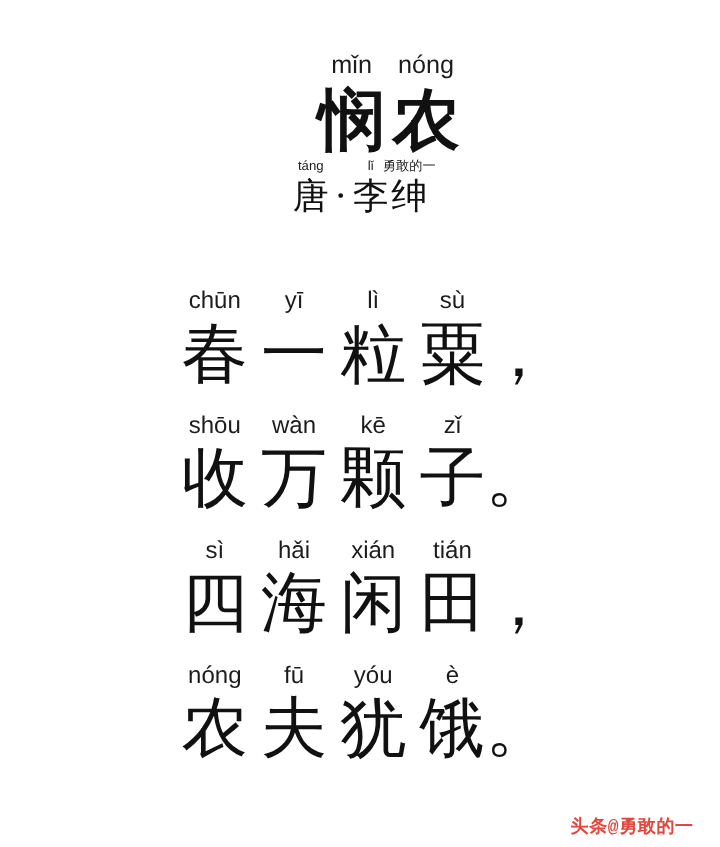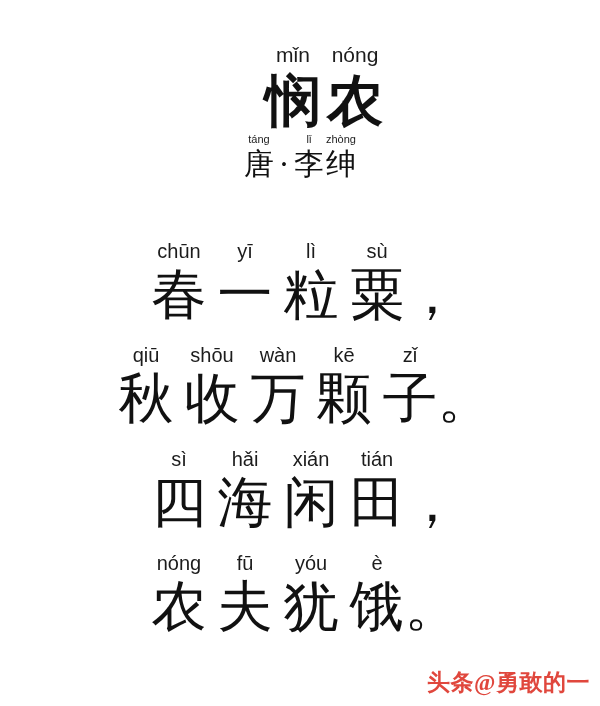--- a/index.html
+++ b/index.html
@@ -53,25 +53,25 @@
   .poem-line .cell.punct { width: 44px; }
   .poem-line .py {
     font-size: 20px; height: 28px;
     display: flex; align-items: flex-end; justify-content: center;
   }
   .poem-line .hz { font-size: 55px; line-height: 62px; }
 
   
   .watermark {
     position: absolute;
-    right: 10px; bottom: 8px;
-    font-size: 23px;
+    right: 22px; bottom: 8px;
+    font-size: 15px;
     font-weight: bold;
     letter-spacing: 0.5px;
-    font-family: Liberation Serif, serif;
+    font-family: Liberation Mono, monospace;
   }
 </style>
 </head>
 <body>
 
 <div class="page">
 
   <div class="title-block">
     <div class="row title-row">
       <div class="cell">
@@ -92,21 +92,21 @@
     </div>
     <div class="cell dot">
       <span class="py"></span>
       <span class="hz">·</span>
     </div>
     <div class="cell">
       <span class="py">lǐ</span>
       <span class="hz">李</span>
     </div>
     <div class="cell">
-      <span class="py">zhòng</span>
+      <span class="py">勇敢的一</span>
       <span class="hz">绅</span>
     </div>
   </div>
 
   <div class="poem">
 
     <div class="row poem-line">
       <div class="cell">
         <span class="py">chūn</span>
         <span class="hz">春</span>
@@ -124,24 +124,20 @@
         <span class="hz">粟</span>
       </div>
       <div class="cell punct">
         <span class="py"></span>
         <span class="hz">，</span>
       </div>
     </div>
 
     <div class="row poem-line">
       <div class="cell">
-        <span class="py">qiū</span>
-        <span class="hz">秋</span>
-      </div>
-      <div class="cell">
         <span class="py">shōu</span>
         <span class="hz">收</span>
       </div>
       <div class="cell">
         <span class="py">wàn</span>
         <span class="hz">万</span>
       </div>
       <div class="cell">
         <span class="py">kē</span>
         <span class="hz">颗</span>

